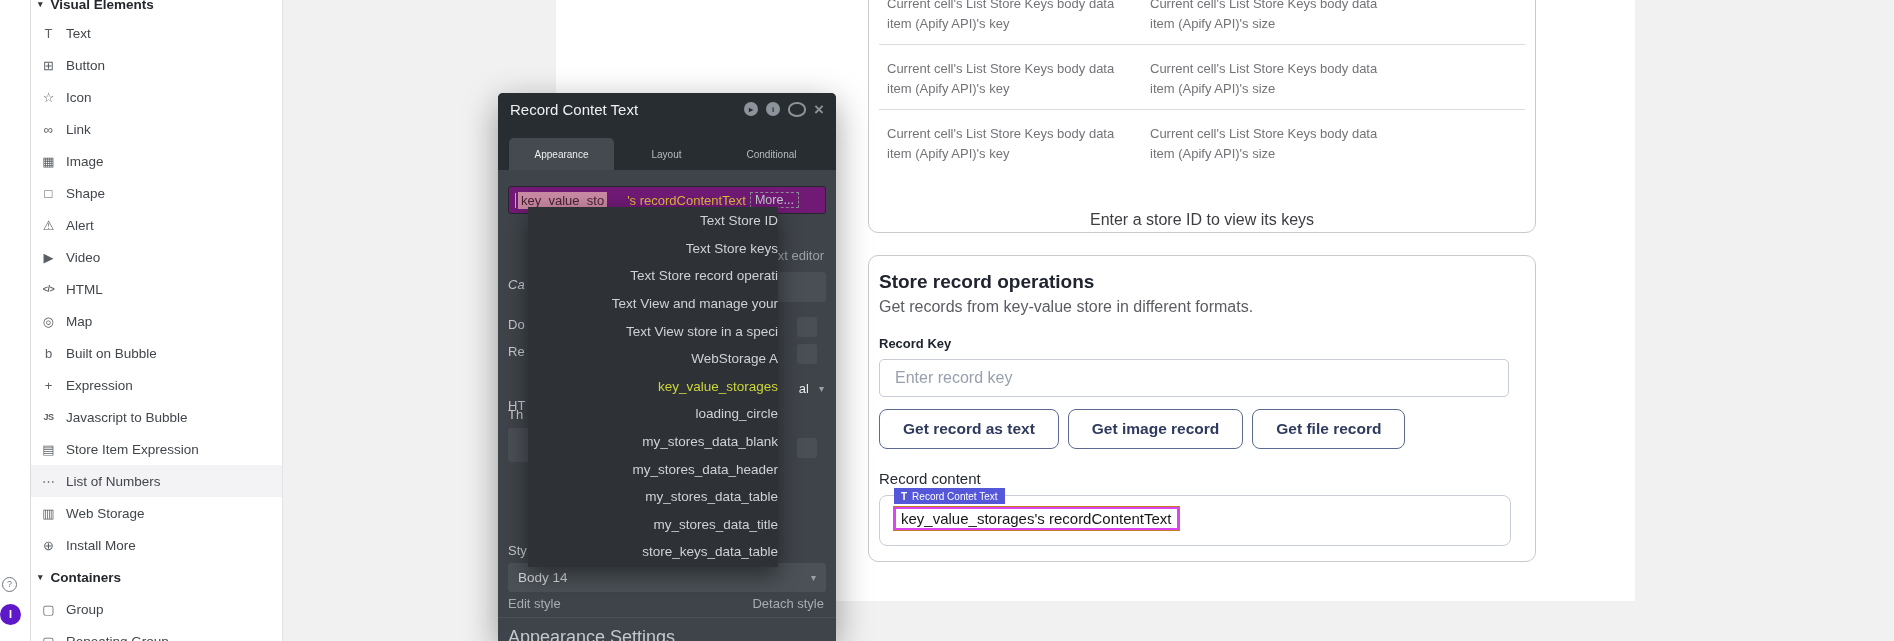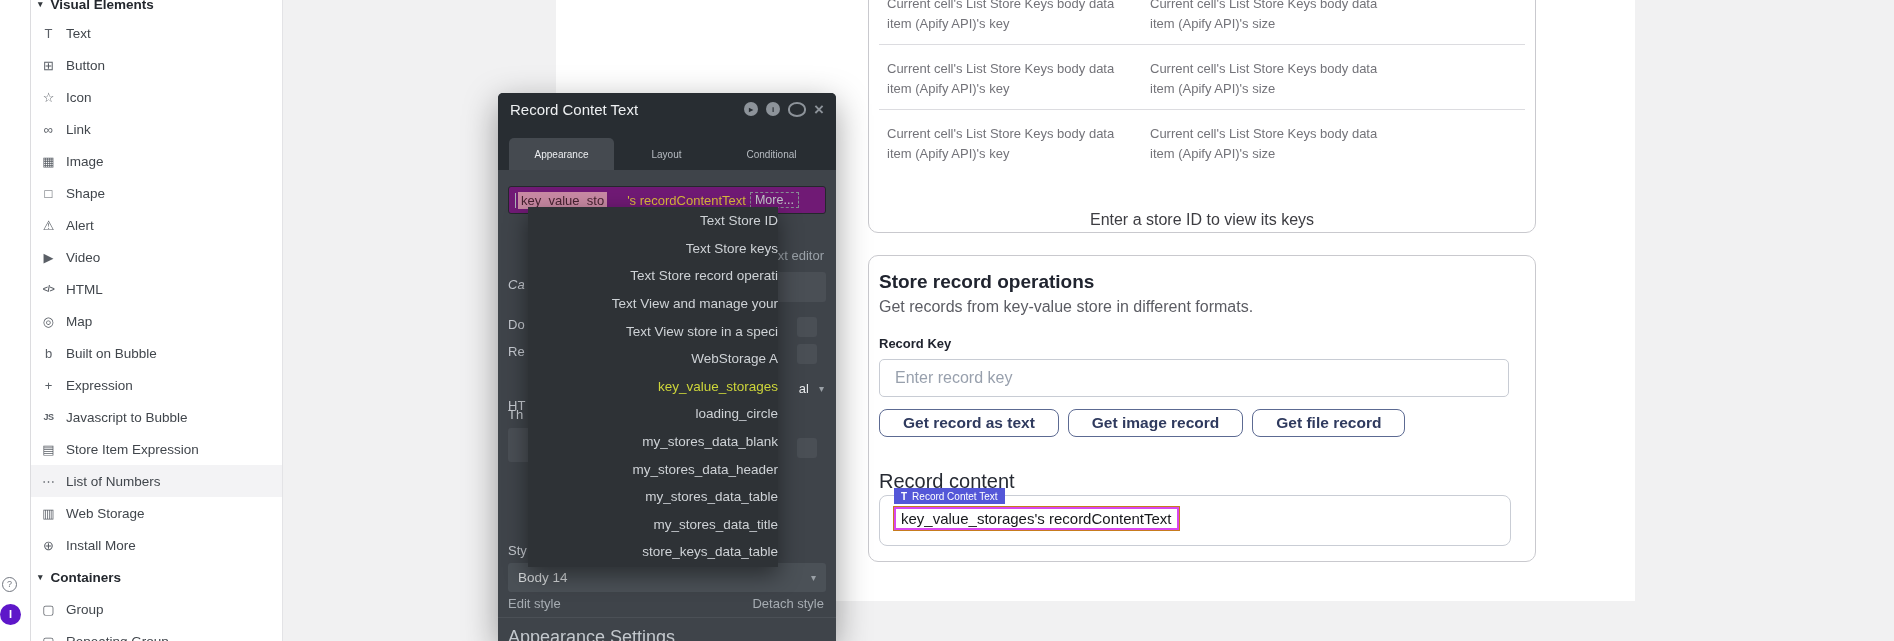--- a/index.html
+++ b/index.html
@@ -36,23 +36,23 @@
   .empty-msg{position:absolute;left:0;right:0;top:207px;text-align:center;font-size:16px;color:#3d3d42;margin-top:24px;}
 
   .sc-title{position:absolute;left:10px;top:15px;font-size:19px;font-weight:bold;color:#20242f;}
   .sc-sub{position:absolute;left:10px;top:42px;font-size:16px;color:#5b5c63;}
   .sc-rklabel{position:absolute;left:10px;top:80px;font-size:13px;font-weight:bold;color:#20242f;}
   .sc-input{position:absolute;left:10px;top:103px;width:598px;height:36px;border:1px solid #c8ccd4;
             border-radius:5px;padding:0 15px;font-size:16px;color:#222;outline:none;
             font-family:"Liberation Sans",sans-serif;}
   .sc-input::placeholder{color:#98a0ad;}
   .btn-row{position:absolute;left:10px;top:153px;display:flex;gap:9px;}
-  .ghost-btn{height:28px;padding:0 23px;background:#fff;border:1px solid #5c6a92;border-radius:8px;
+  .ghost-btn{height:40px;padding:0 23px;background:#fff;border:1px solid #5c6a92;border-radius:8px;
              font-size:15.5px;font-weight:bold;color:#2f3a5e;font-family:"Liberation Sans",sans-serif;cursor:pointer;}
-  .sc-rclabel{position:absolute;left:10px;top:214px;font-size:20px;color:#262a33;}
+  .sc-rclabel{position:absolute;left:10px;top:214px;font-size:15px;color:#262a33;}
   .rc-box{position:absolute;left:10px;top:239px;width:630px;height:49px;border:1px solid #c9cdd5;border-radius:8px;}
   .sel-badge{position:absolute;left:25px;top:232px;height:16px;background:#5457d8;color:#fff;
              font-size:10px;display:flex;align-items:center;gap:5px;padding:0 7px;z-index:3;white-space:nowrap;}
   .sel-badge .tglyph{font-weight:bold;font-size:10px;}
   .sel-text{position:absolute;left:25px;top:251px;background:#fff;border:2px solid #d946ef;
             box-shadow:0 0 0 1px #c77b1e;padding:1px 5px;font-size:15px;color:#17181c;z-index:2;white-space:nowrap;}
 
   
   .inspector{position:absolute;left:498px;top:93px;width:338px;height:548px;background:#3f444a;
              border-radius:5px 5px 0 0;box-shadow:0 10px 34px rgba(0,0,0,.38);z-index:5;}

